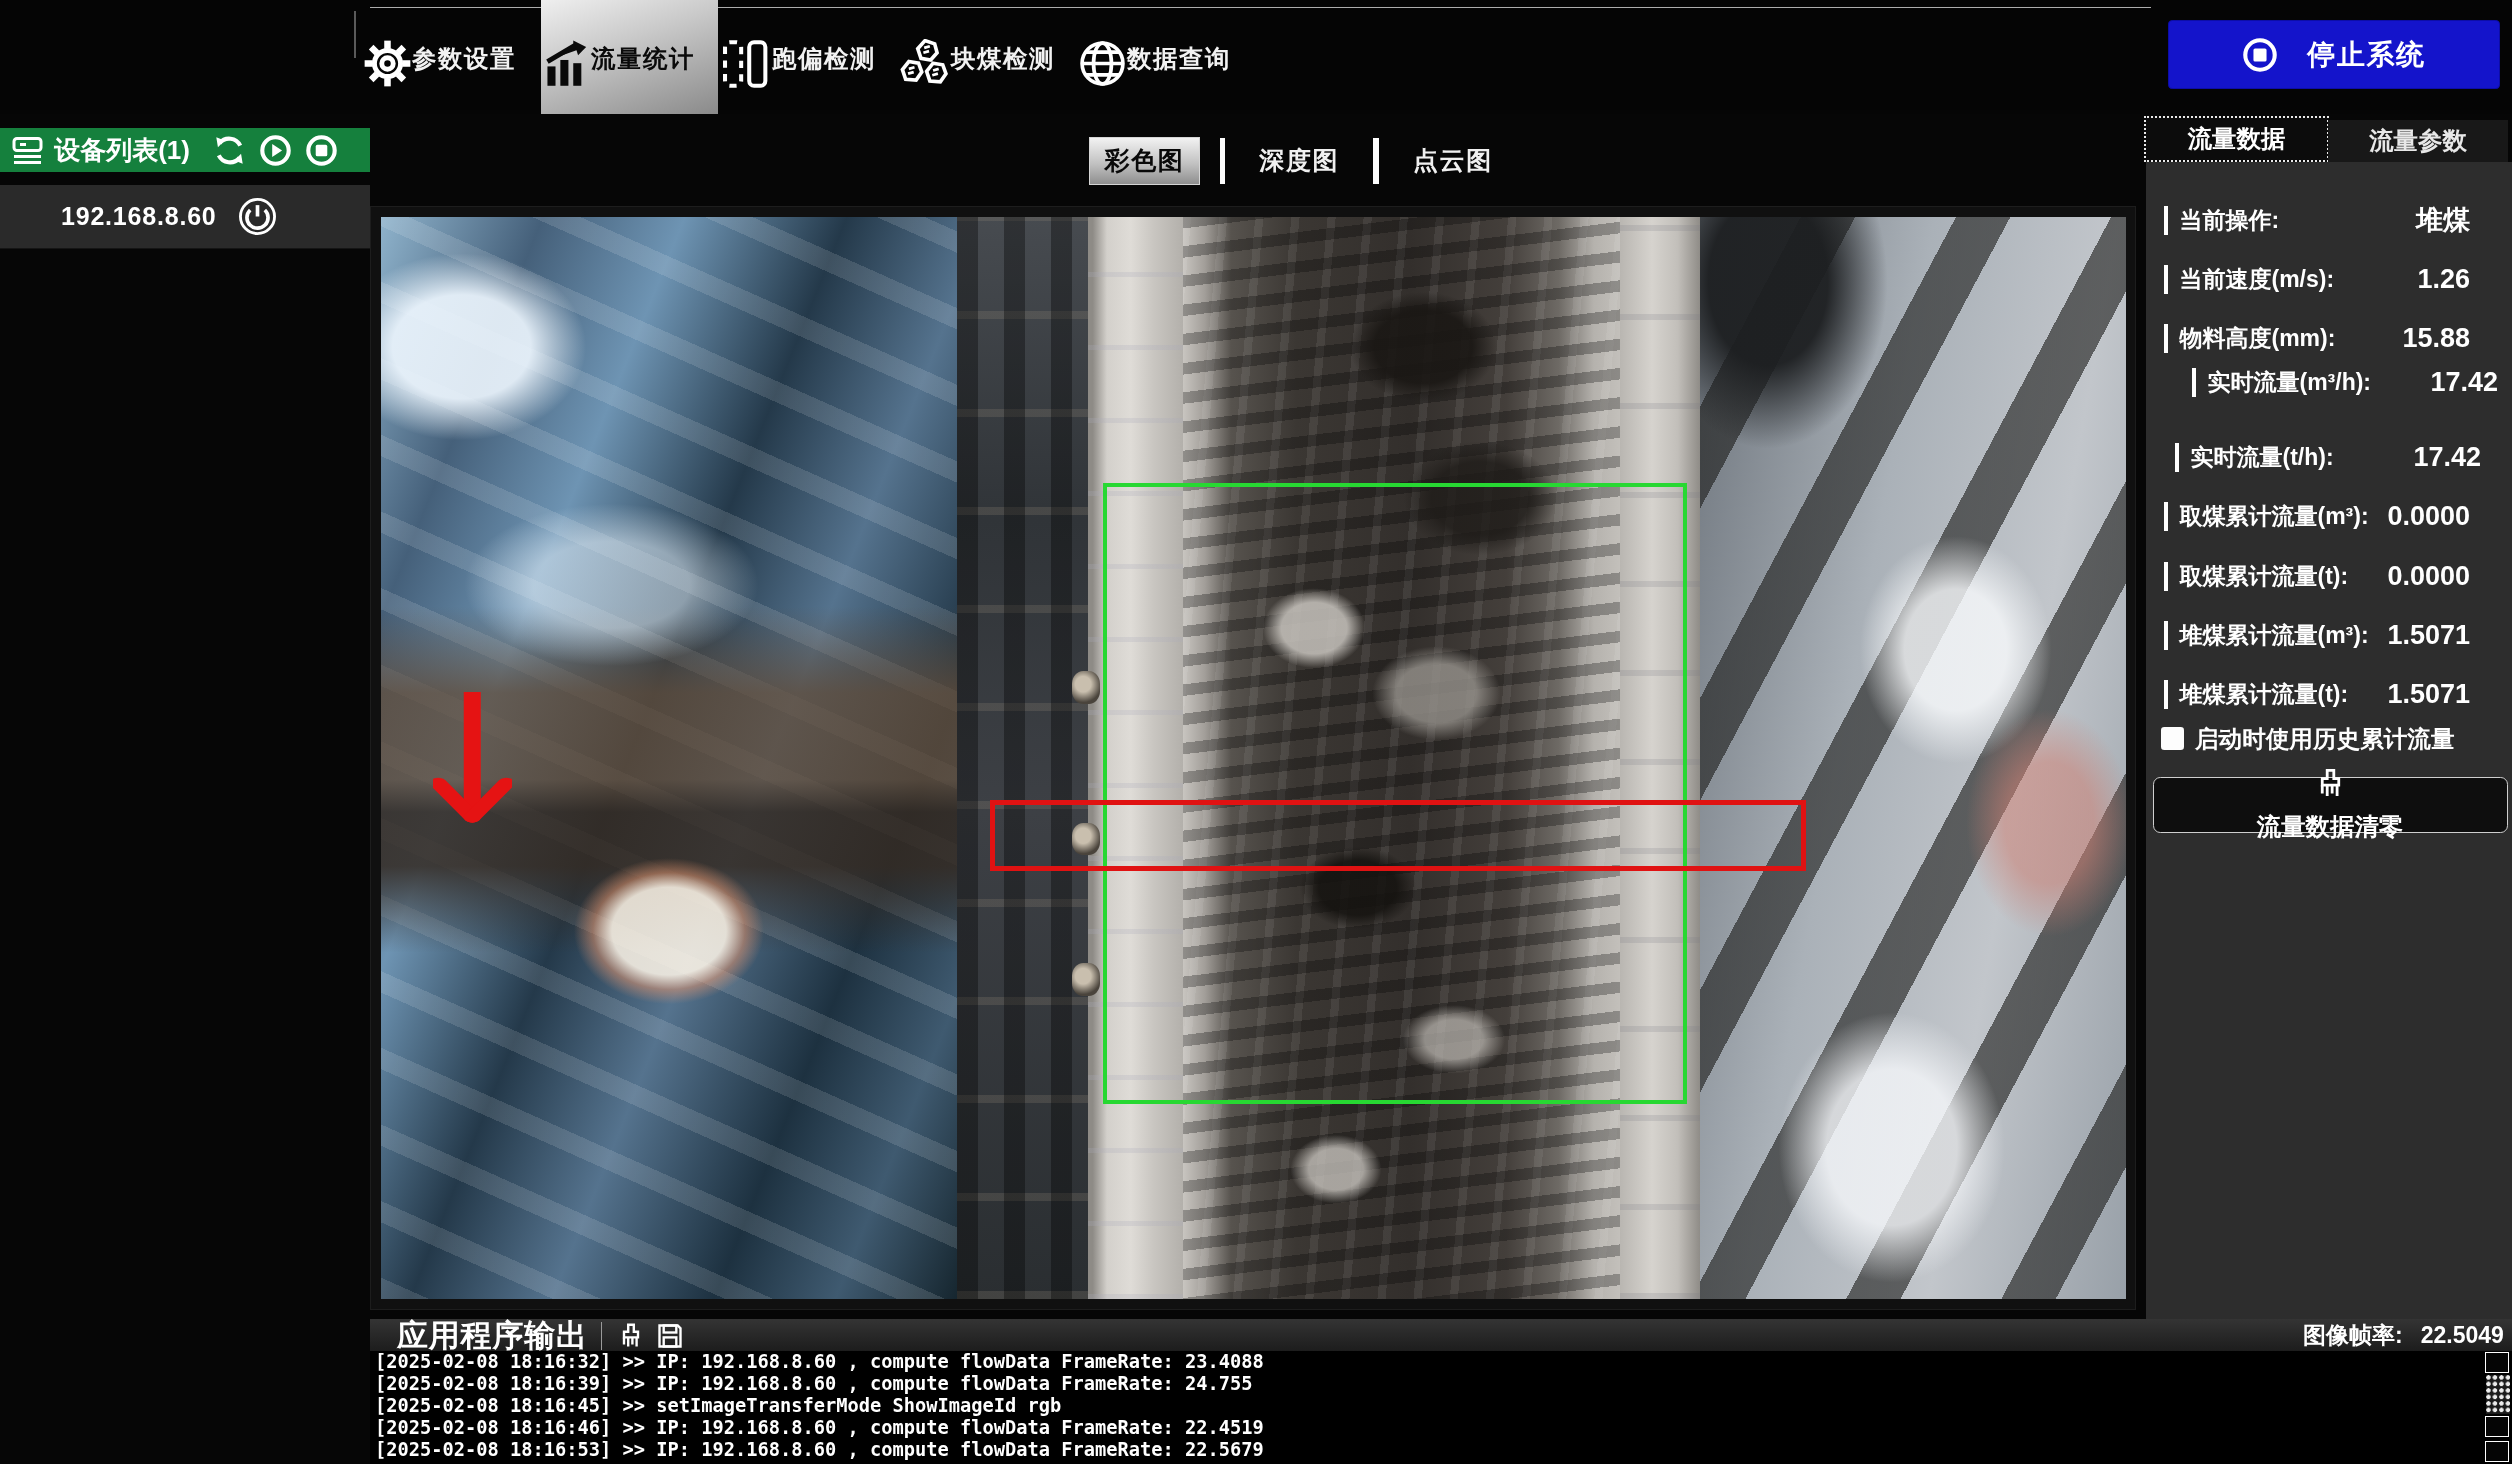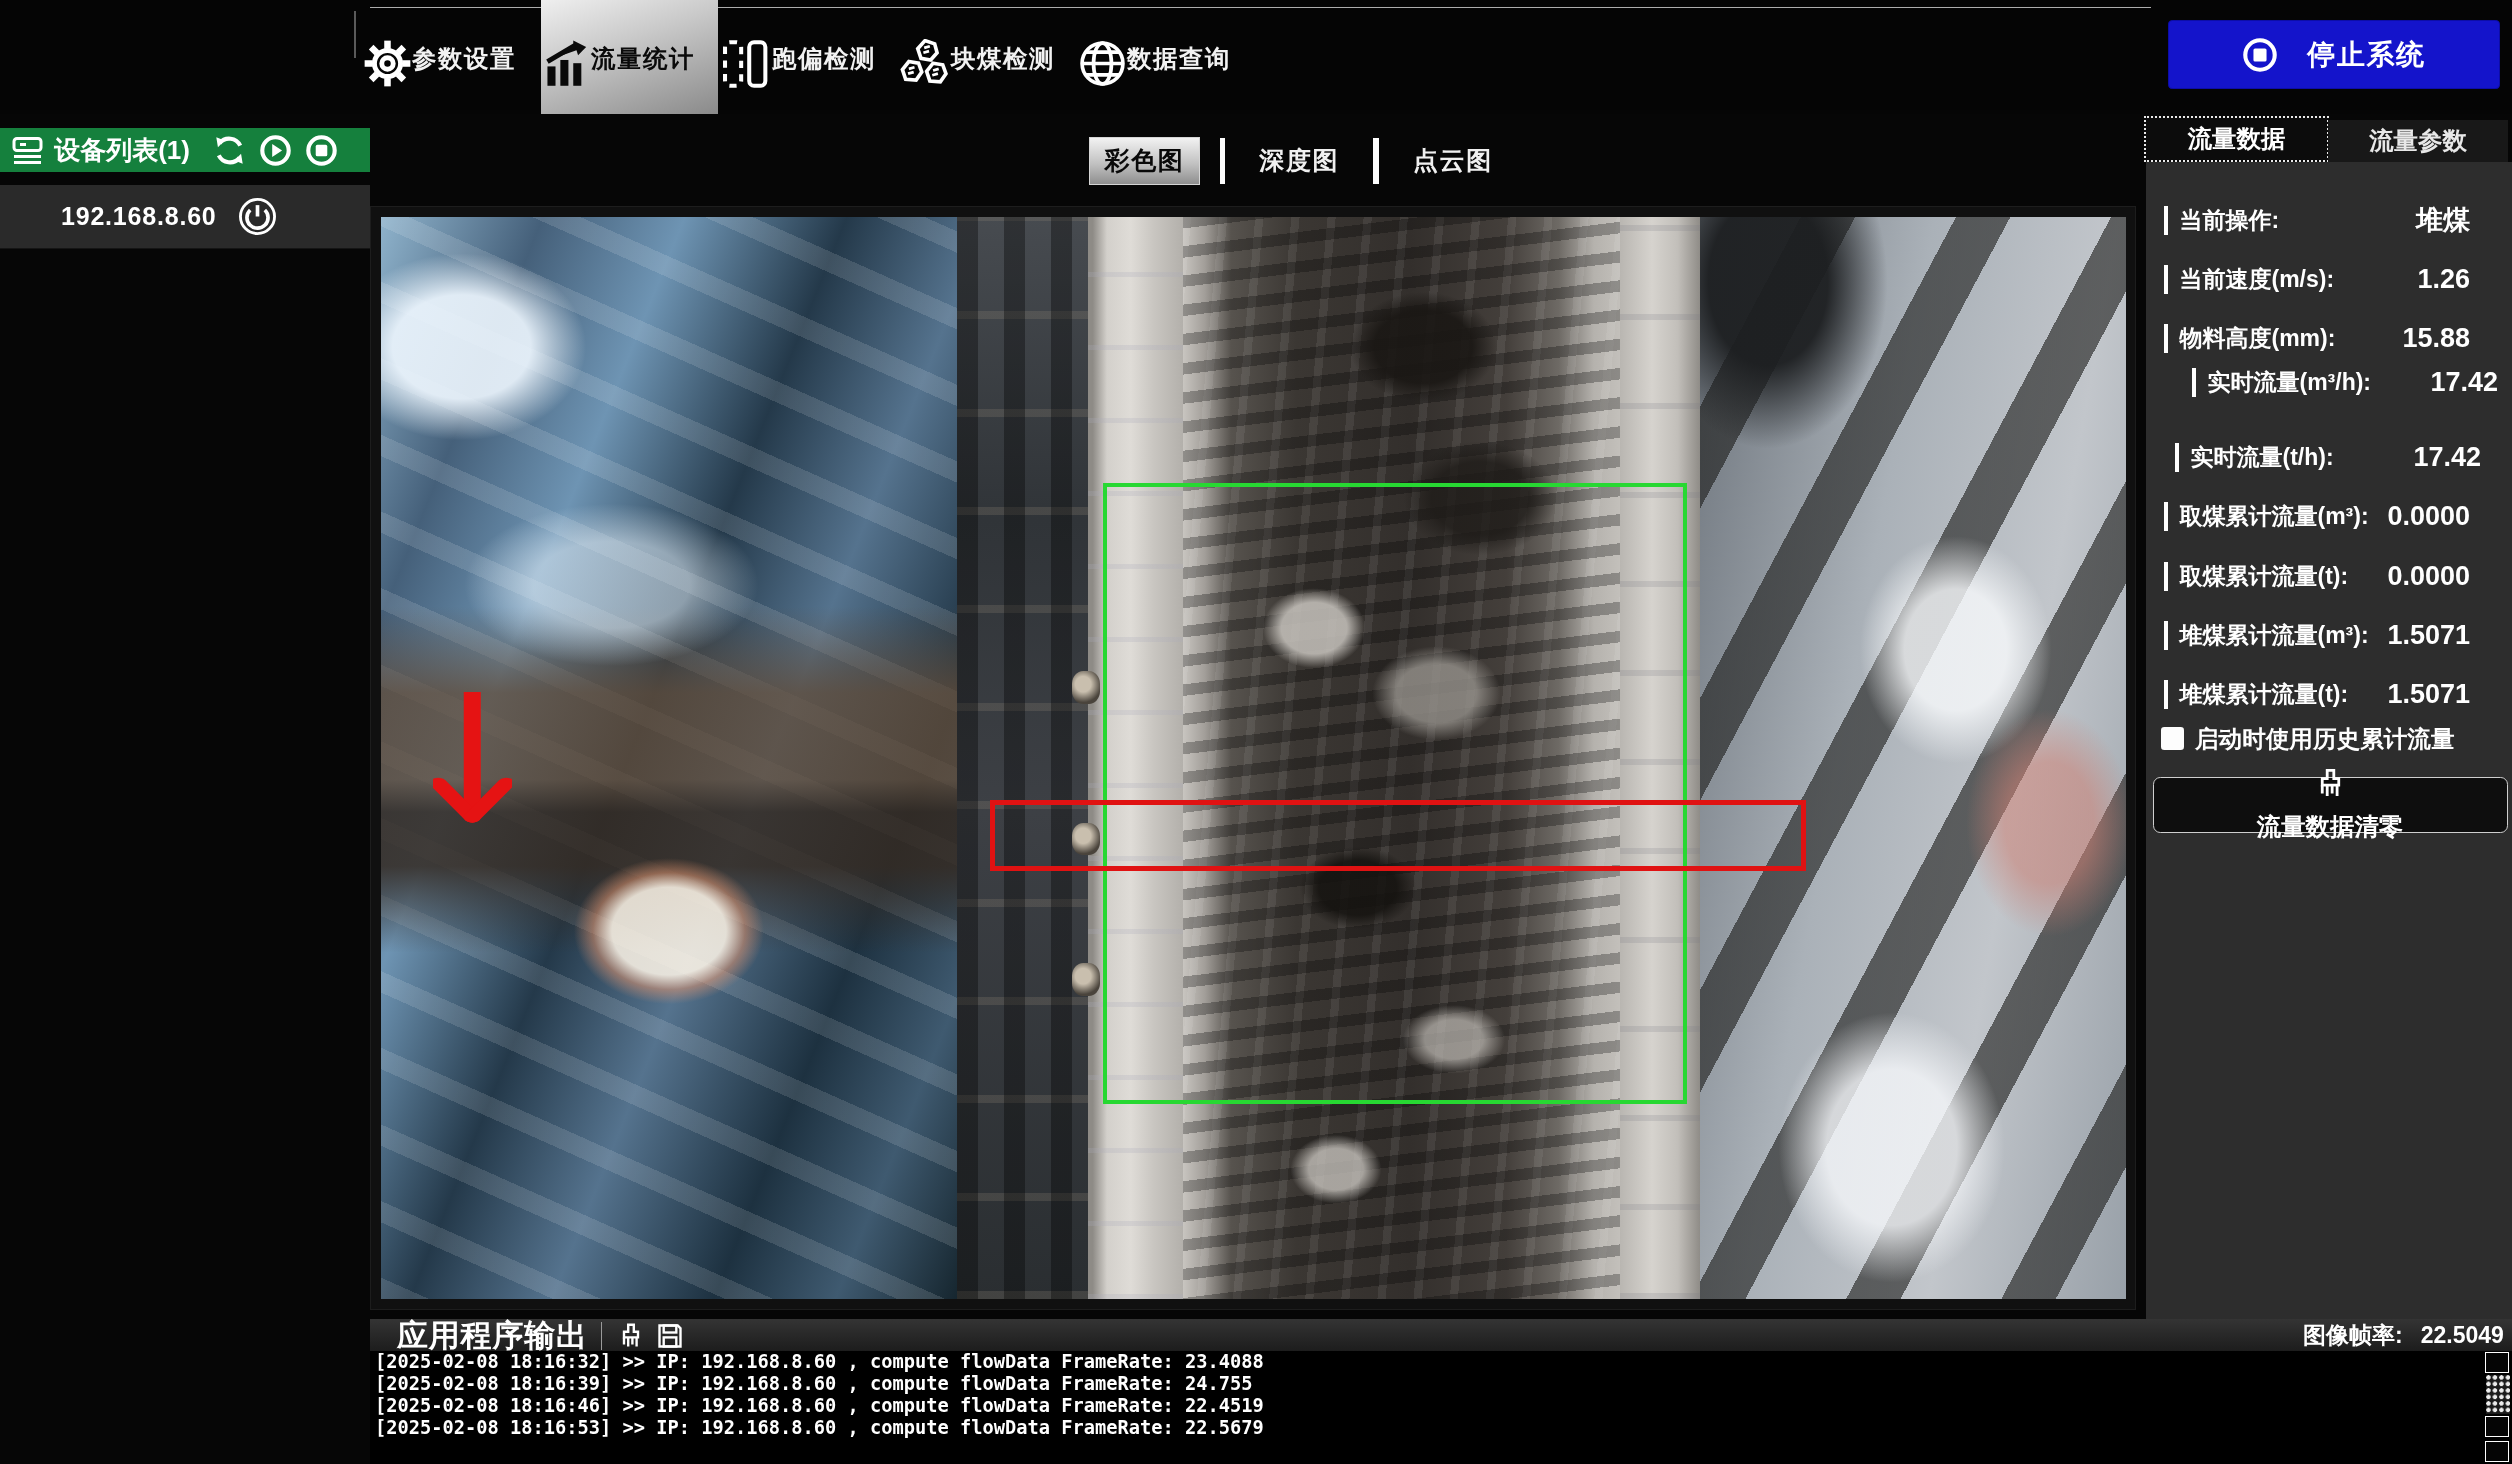--- a/index.html
+++ b/index.html
@@ -384,20 +384,21 @@
     </span>
     <span id="framerate">
       <span class="fr-label">图像帧率:</span>
       <span class="fr-value">22.5049</span>
     </span>
   </div>
 
   <div id="log-body">
     <div class="log-line">[2025-02-08 18:16:32] &gt;&gt; IP: 192.168.8.60 , compute flowData FrameRate: 23.4088</div>
     <div class="log-line">[2025-02-08 18:16:39] &gt;&gt; IP: 192.168.8.60 , compute flowData FrameRate: 24.755</div>
+    <div class="log-line">[2025-02-08 18:16:45] &gt;&gt; setImageTransferMode ShowImageId rgb</div>
     <div class="log-line">[2025-02-08 18:16:46] &gt;&gt; IP: 192.168.8.60 , compute flowData FrameRate: 22.4519</div>
     <div class="log-line">[2025-02-08 18:16:53] &gt;&gt; IP: 192.168.8.60 , compute flowData FrameRate: 22.5679</div>
   </div>
 
   <div id="log-scroll">
     <span class="sb-btn" style="top:0;"></span>
     <span id="sb-thumb"></span>
     <span class="sb-btn" style="top:64px;"></span>
     <span class="sb-btn" style="top:89px;"></span>
   </div>

